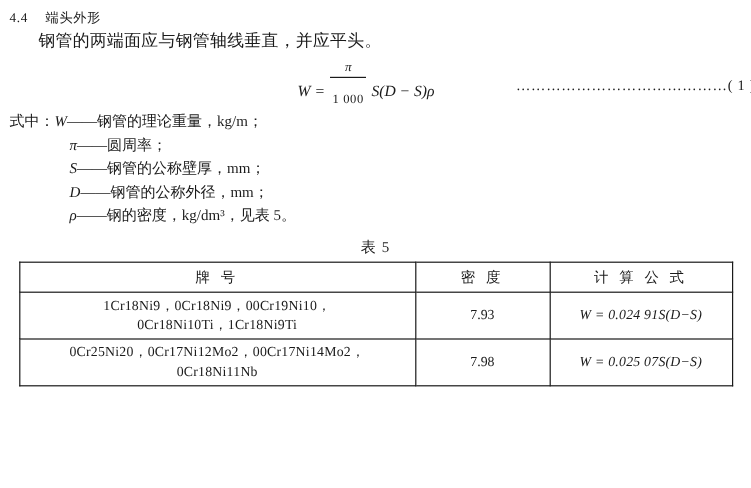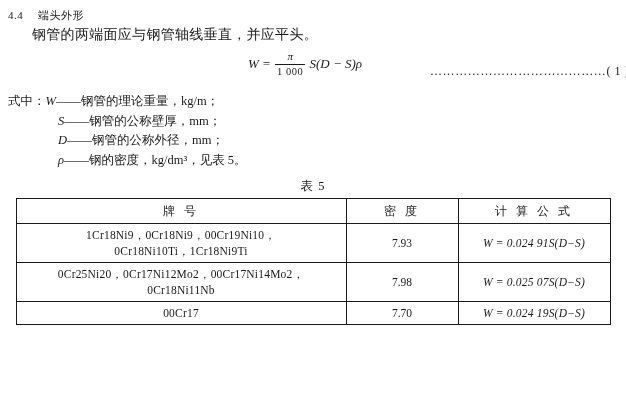--- a/index.html
+++ b/index.html
@@ -77,21 +77,21 @@
   .frac .bar {
     display: block;
     border-top: 1px solid #1a1a1a;
     height: 0;
     margin: 1px 0;
   }
   .frac .bot {
     display: block;
     font-size: 10.5px;
     font-style: normal;
-    padding: 0 2px;
+    padding: 12px 2px;
     letter-spacing: 0.5px;
   }
   .dots {
     position: absolute;
     left: 430px;
     top: 14px;
     font-size: 12px;
     letter-spacing: 0.6px;
     white-space: nowrap;
   }
@@ -182,20 +182,23 @@
       <span>S(D − S)ρ</span>
     </div>
     <div class="dots">
       <span>……………………………………</span><span class="eqno">( 1 )</span>
     </div>
   </div>
 
   <div class="deflist">
     <div class="row">
       <span>式中：</span><span class="sym">W</span><span>——钢管的理论重量，kg/m；</span>
+    </div>
+    <div class="row ind">
+      <span class="sym">π</span><span>——圆周率；</span>
     </div>
     <div class="row ind">
       <span class="sym">S</span><span>——钢管的公称壁厚，mm；</span>
     </div>
     <div class="row ind">
       <span class="sym">D</span><span>——钢管的公称外径，mm；</span>
     </div>
     <div class="row ind">
       <span class="sym">ρ</span><span>——钢的密度，kg/dm³，见表 5。</span>
     </div>
@@ -220,22 +223,17 @@
       <tr>
         <td class="grade-cell">1Cr18Ni9，0Cr18Ni9，00Cr19Ni10，<br>0Cr18Ni10Ti，1Cr18Ni9Ti</td>
         <td class="dens-cell">7.93</td>
         <td class="form-cell">W = 0.024 91S(D−S)</td>
       </tr>
       <tr>
         <td class="grade-cell">0Cr25Ni20，0Cr17Ni12Mo2，00Cr17Ni14Mo2，<br>0Cr18Ni11Nb</td>
         <td class="dens-cell">7.98</td>
         <td class="form-cell">W = 0.025 07S(D−S)</td>
       </tr>
-      <tr>
-        <td class="grade-cell">00Cr17</td>
-        <td class="dens-cell">7.70</td>
-        <td class="form-cell">W = 0.024 19S(D−S)</td>
-      </tr>
 
     </tbody>
   </table>
 
 </div>
 
 </body></html>

